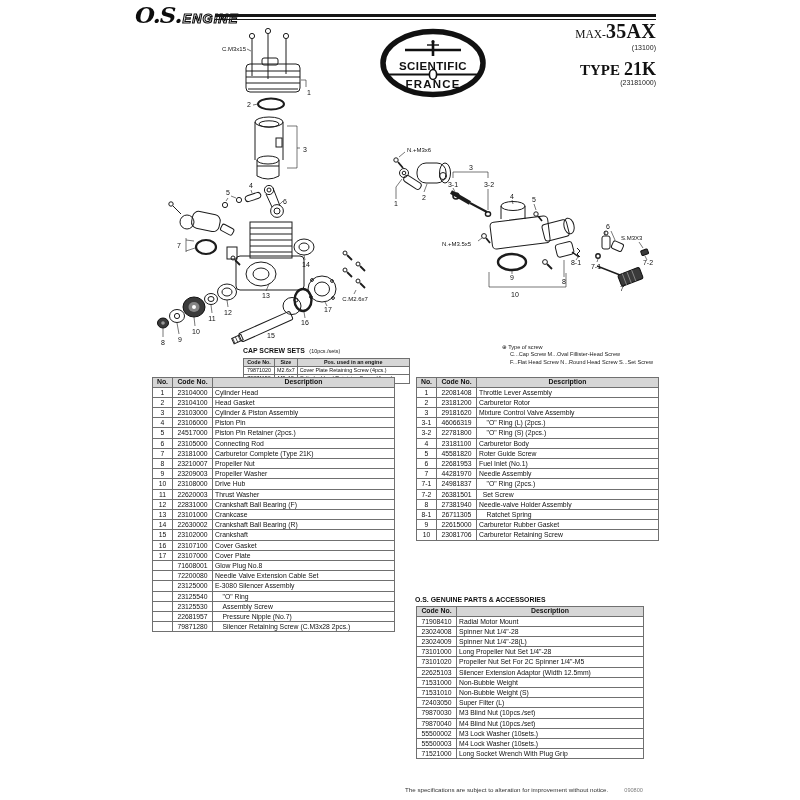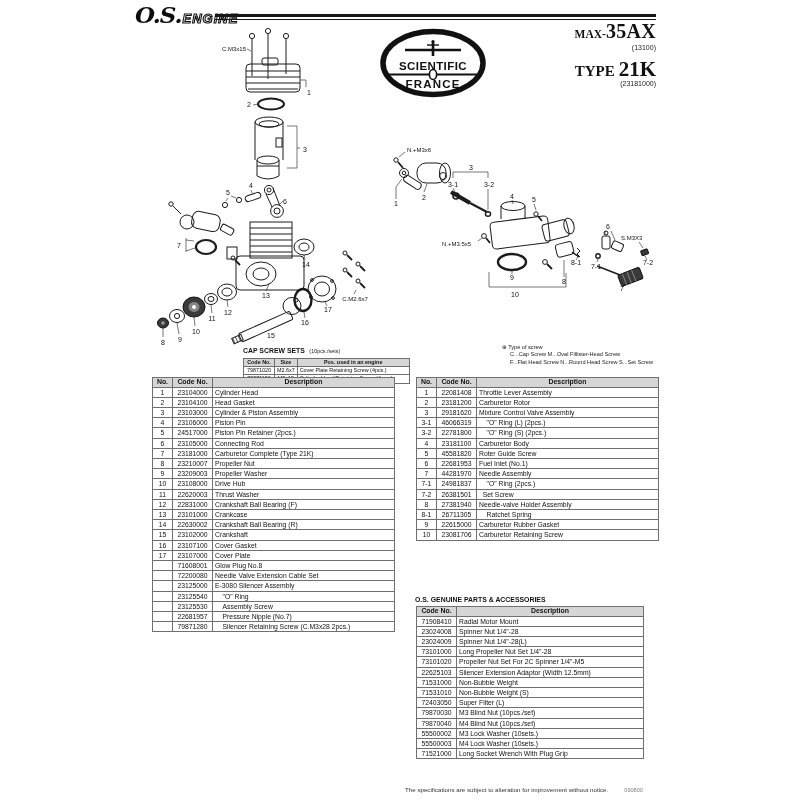--- a/index.html
+++ b/index.html
@@ -11,27 +11,27 @@
   #brand{left:135px;top:1px;white-space:nowrap;}
   .logo-os{font:italic 900 23px "DejaVu Serif",serif;letter-spacing:-1px;color:#0d0d0d;}
   .logo-engine{font:italic 900 13px "Liberation Sans",sans-serif;letter-spacing:1px;
                color:#fff;-webkit-text-stroke:1.1px #0d0d0d;margin-left:1px;}
   .rule{position:absolute;background:#161616;}
   #rule1{left:215px;top:14px;width:441px;height:2.6px;}
   #rule2{left:215px;top:19px;width:441px;height:1.1px;}
 
   
   #model{left:530px;top:22px;width:126px;text-align:right;font-family:"Liberation Serif",serif;}
-  .m-prefix{font-weight:bold;font-size:11.5px;}
+  .m-prefix{font-weight:normal;font-size:11.5px;}
   .m-big{font-weight:bold;font-size:20px;letter-spacing:.3px;}
   .m-code{font-size:7px;line-height:8px;font-family:"Liberation Sans",sans-serif;color:#222;}
   .m-row1{line-height:19px;}
   .m-row2{line-height:17px;margin-top:9px;}
   .t-prefix{font-weight:bold;font-size:15px;}
-  .t-big{font-weight:bold;font-size:21px;}
+  .t-big{font-weight:bold;font-size:18px;}
 
   
   table.pt{border-collapse:collapse;background:#fff;table-layout:fixed;}
   .pt th{background:#d6d6d6;border:1px solid #707070;font-weight:bold;text-align:center;
          font-size:6.9px;line-height:8.6px;padding:0 1px;}
   .pt td{border:1px solid #707070;font-size:6.8px;line-height:9.2px;height:9.2px;
          padding:0 2px;white-space:nowrap;overflow:hidden;}
   .pt td:nth-child(1){text-align:center;}
   .pt.three td:nth-child(2){text-align:center;}
   .pt.three td:nth-child(3){text-align:left;}

